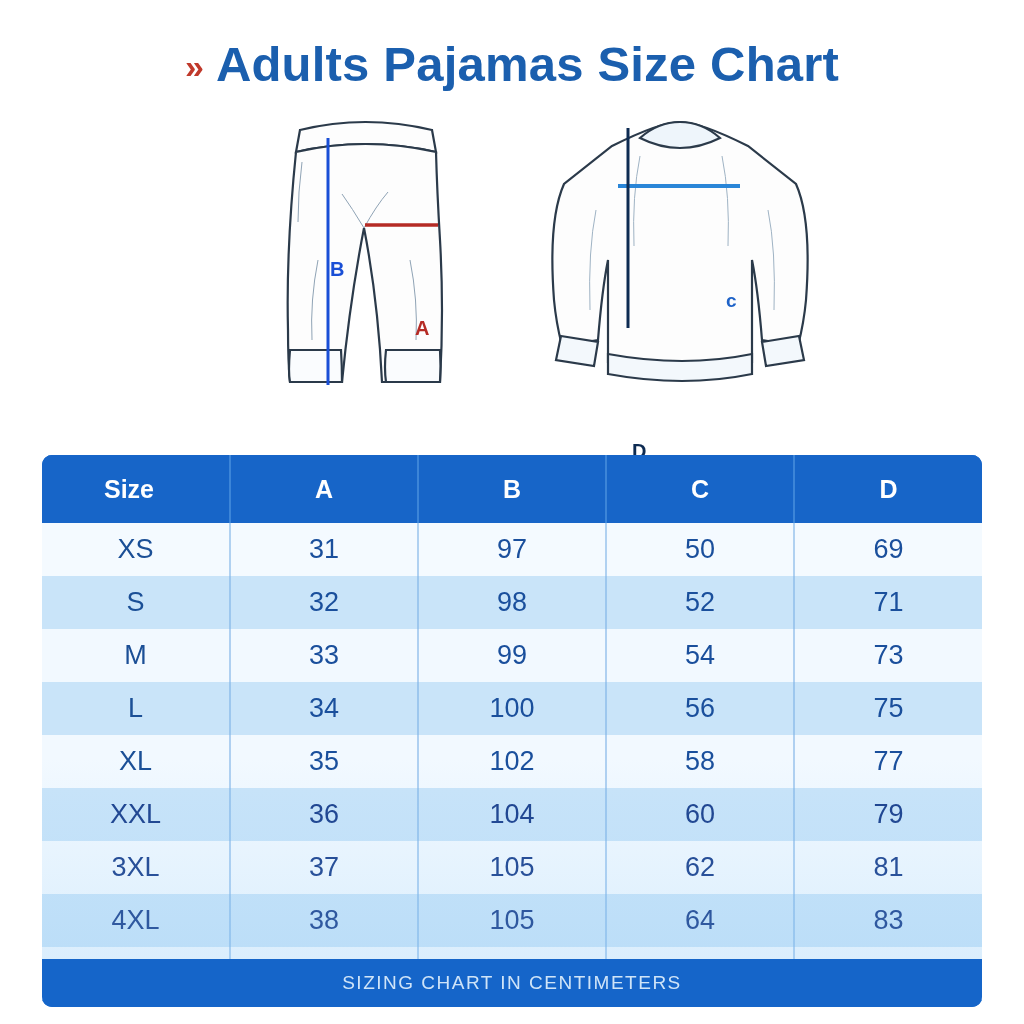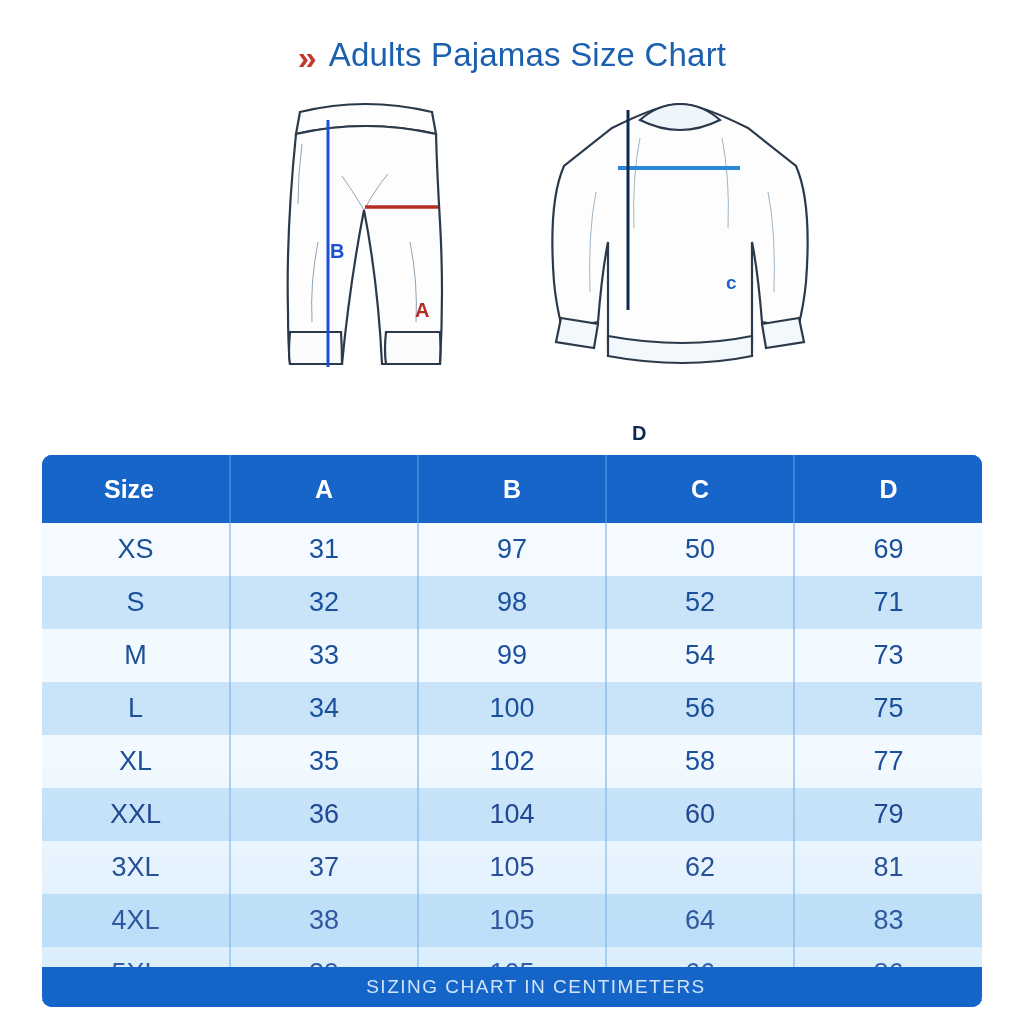--- a/index.html
+++ b/index.html
@@ -26,22 +26,22 @@
   .chevrons {
     color: #c0392b;
     font-size: 34px;
     font-weight: bold;
     line-height: 1;
     letter-spacing: -4px;
     transform: translateY(2px);
   }
   .title-text {
     color: #1b5fae;
-    font-size: 33px;
-    font-weight: normal;
+    font-size: 49px;
+    font-weight: bold;
     letter-spacing: 0.2px;
     white-space: nowrap;
   }
 
   
   .illustration {
     position: relative;
     width: 1024px;
     height: 330px;
     margin-top: 8px;
@@ -104,29 +104,28 @@
     color: #1b4f96;
     font-size: 27px;
   }
   tbody tr:nth-child(n+6) td { color: #1a3f8c; }
 
   .footer-bar {
     position: absolute;
     left: 0;
     bottom: 0;
     width: 100%;
-    height: 40px;
+    height: 48px;
     background: #1565c9;
     color: #cfe4f8;
     font-size: 19px;
     letter-spacing: 1.5px;
     display: flex;
     align-items: center;
     justify-content: center;
-    padding-left: 24px;
   }
 
   
   .wash {
     pointer-events: none;
     position: absolute;
     inset: 0;
     background: linear-gradient(180deg, rgba(255,255,255,0.0) 55%, rgba(140,200,245,0.28) 100%);
   }
 </style>

